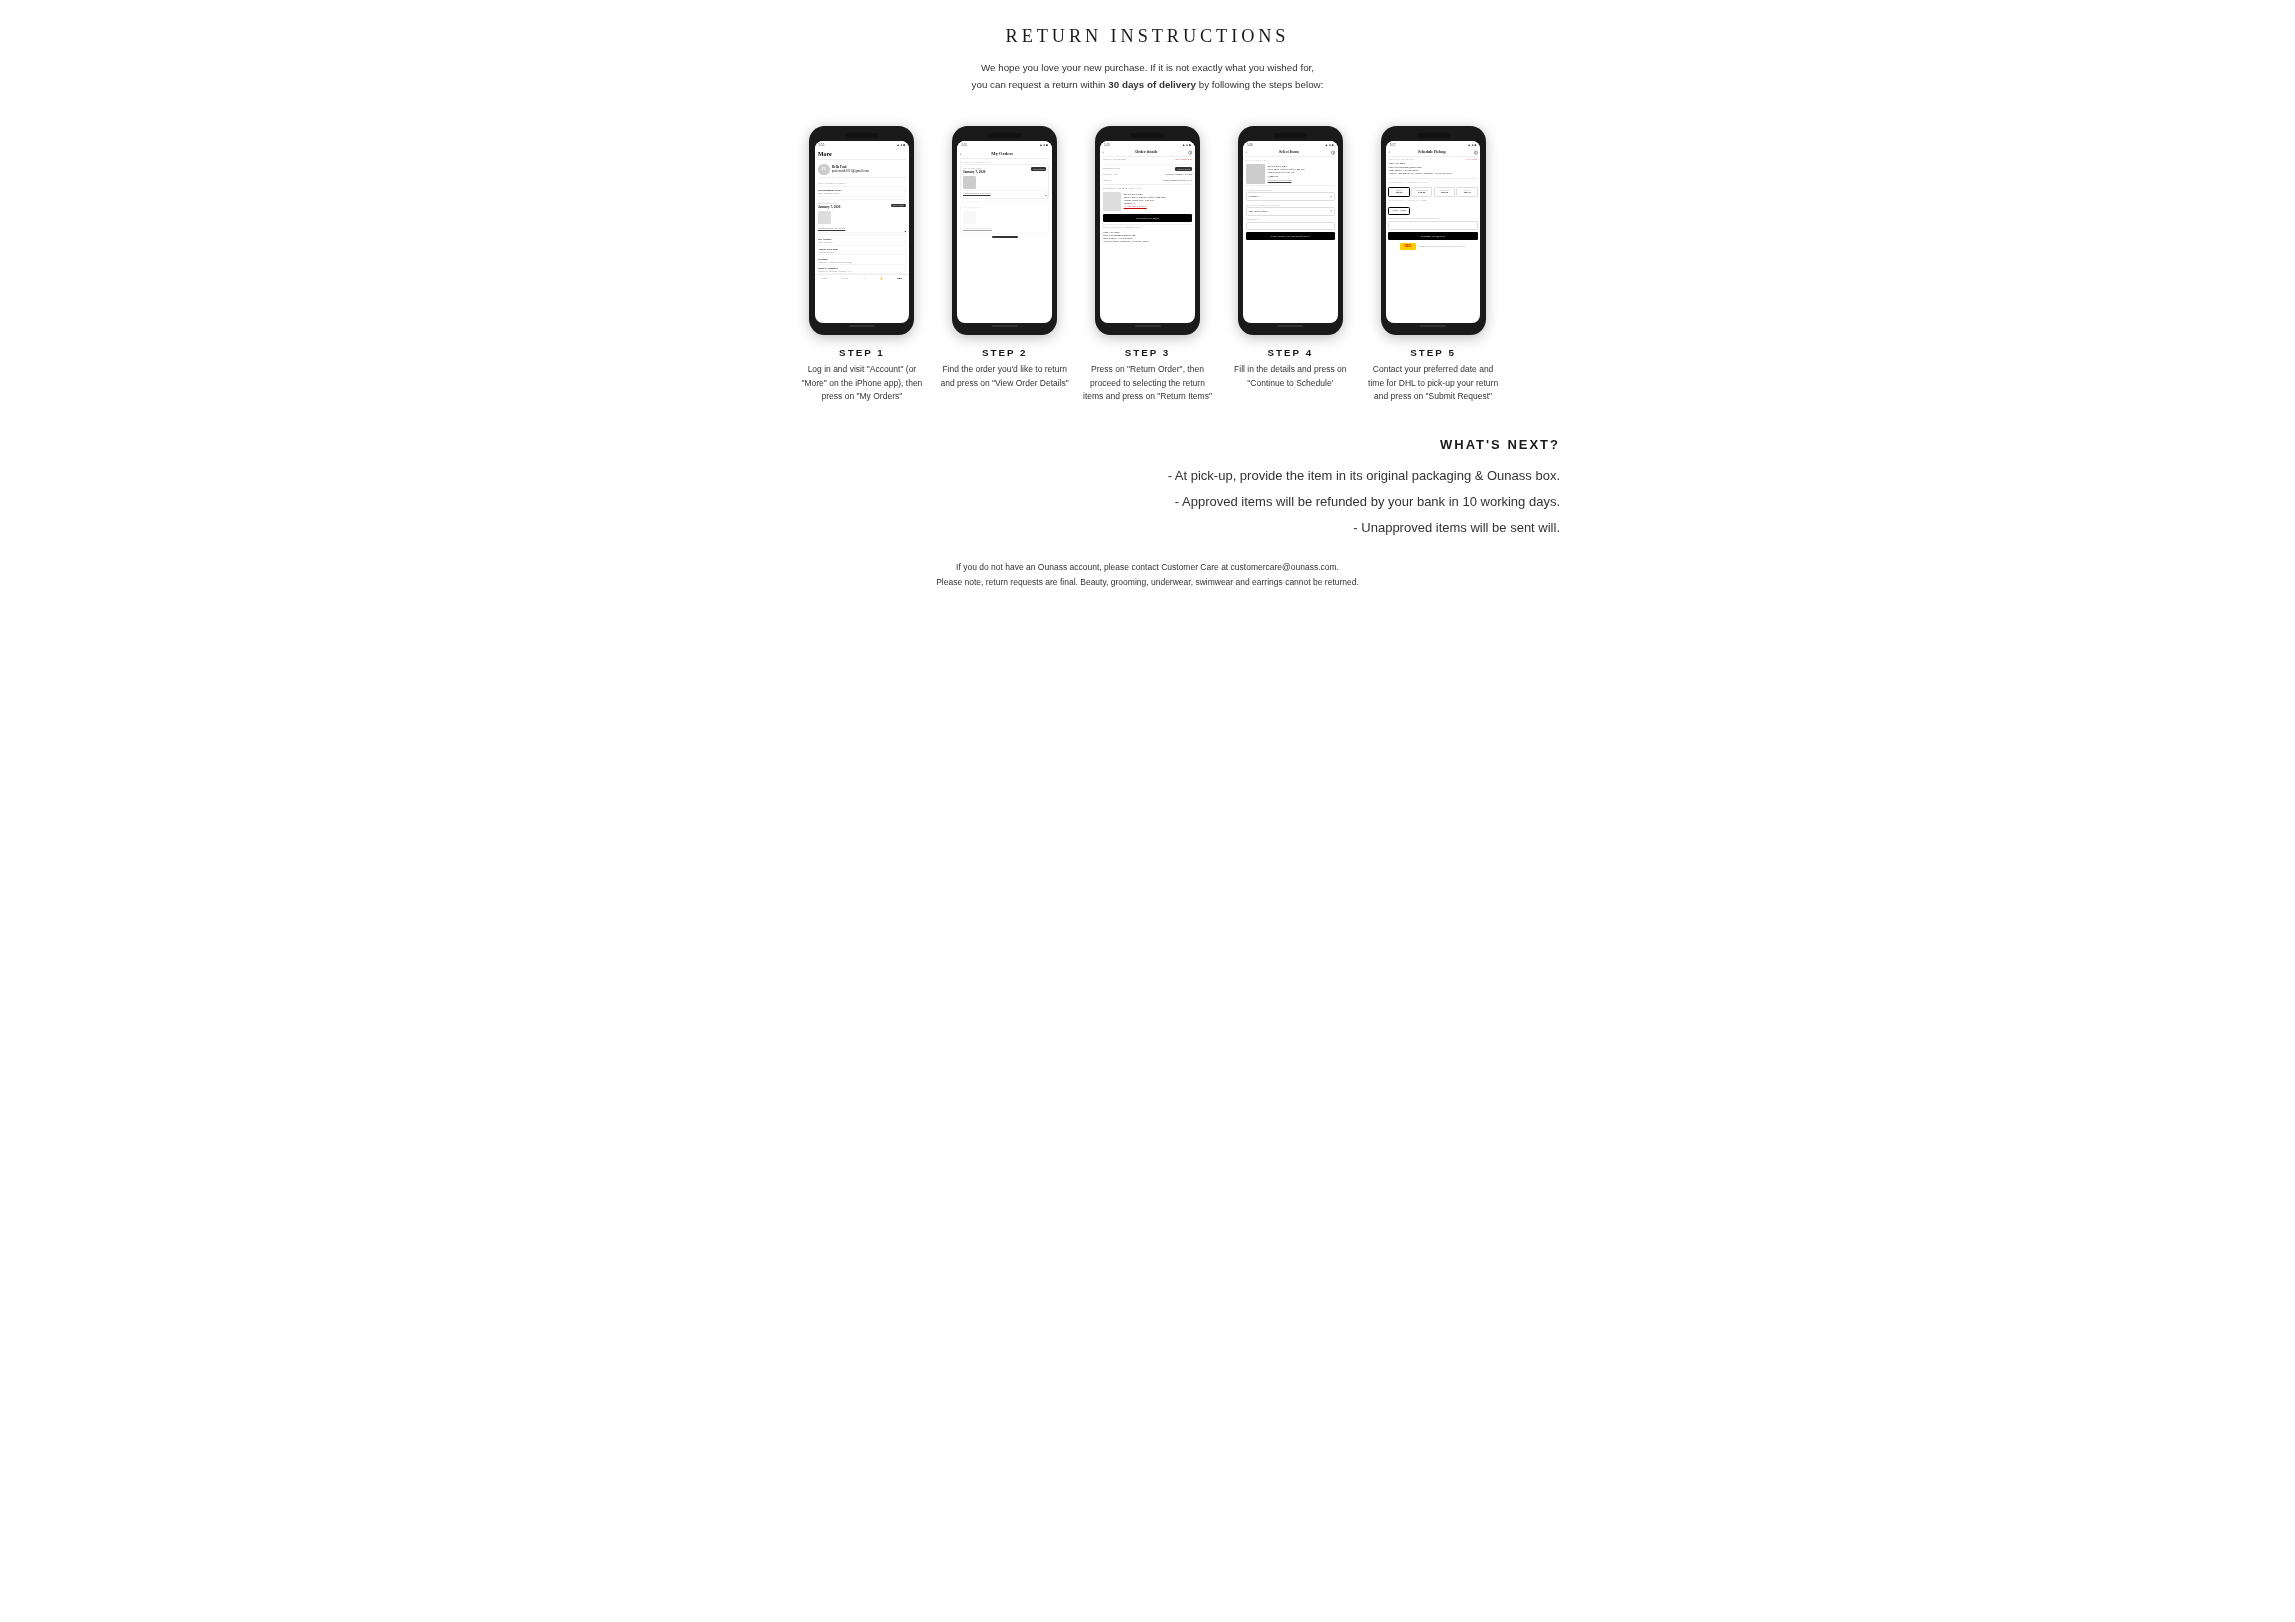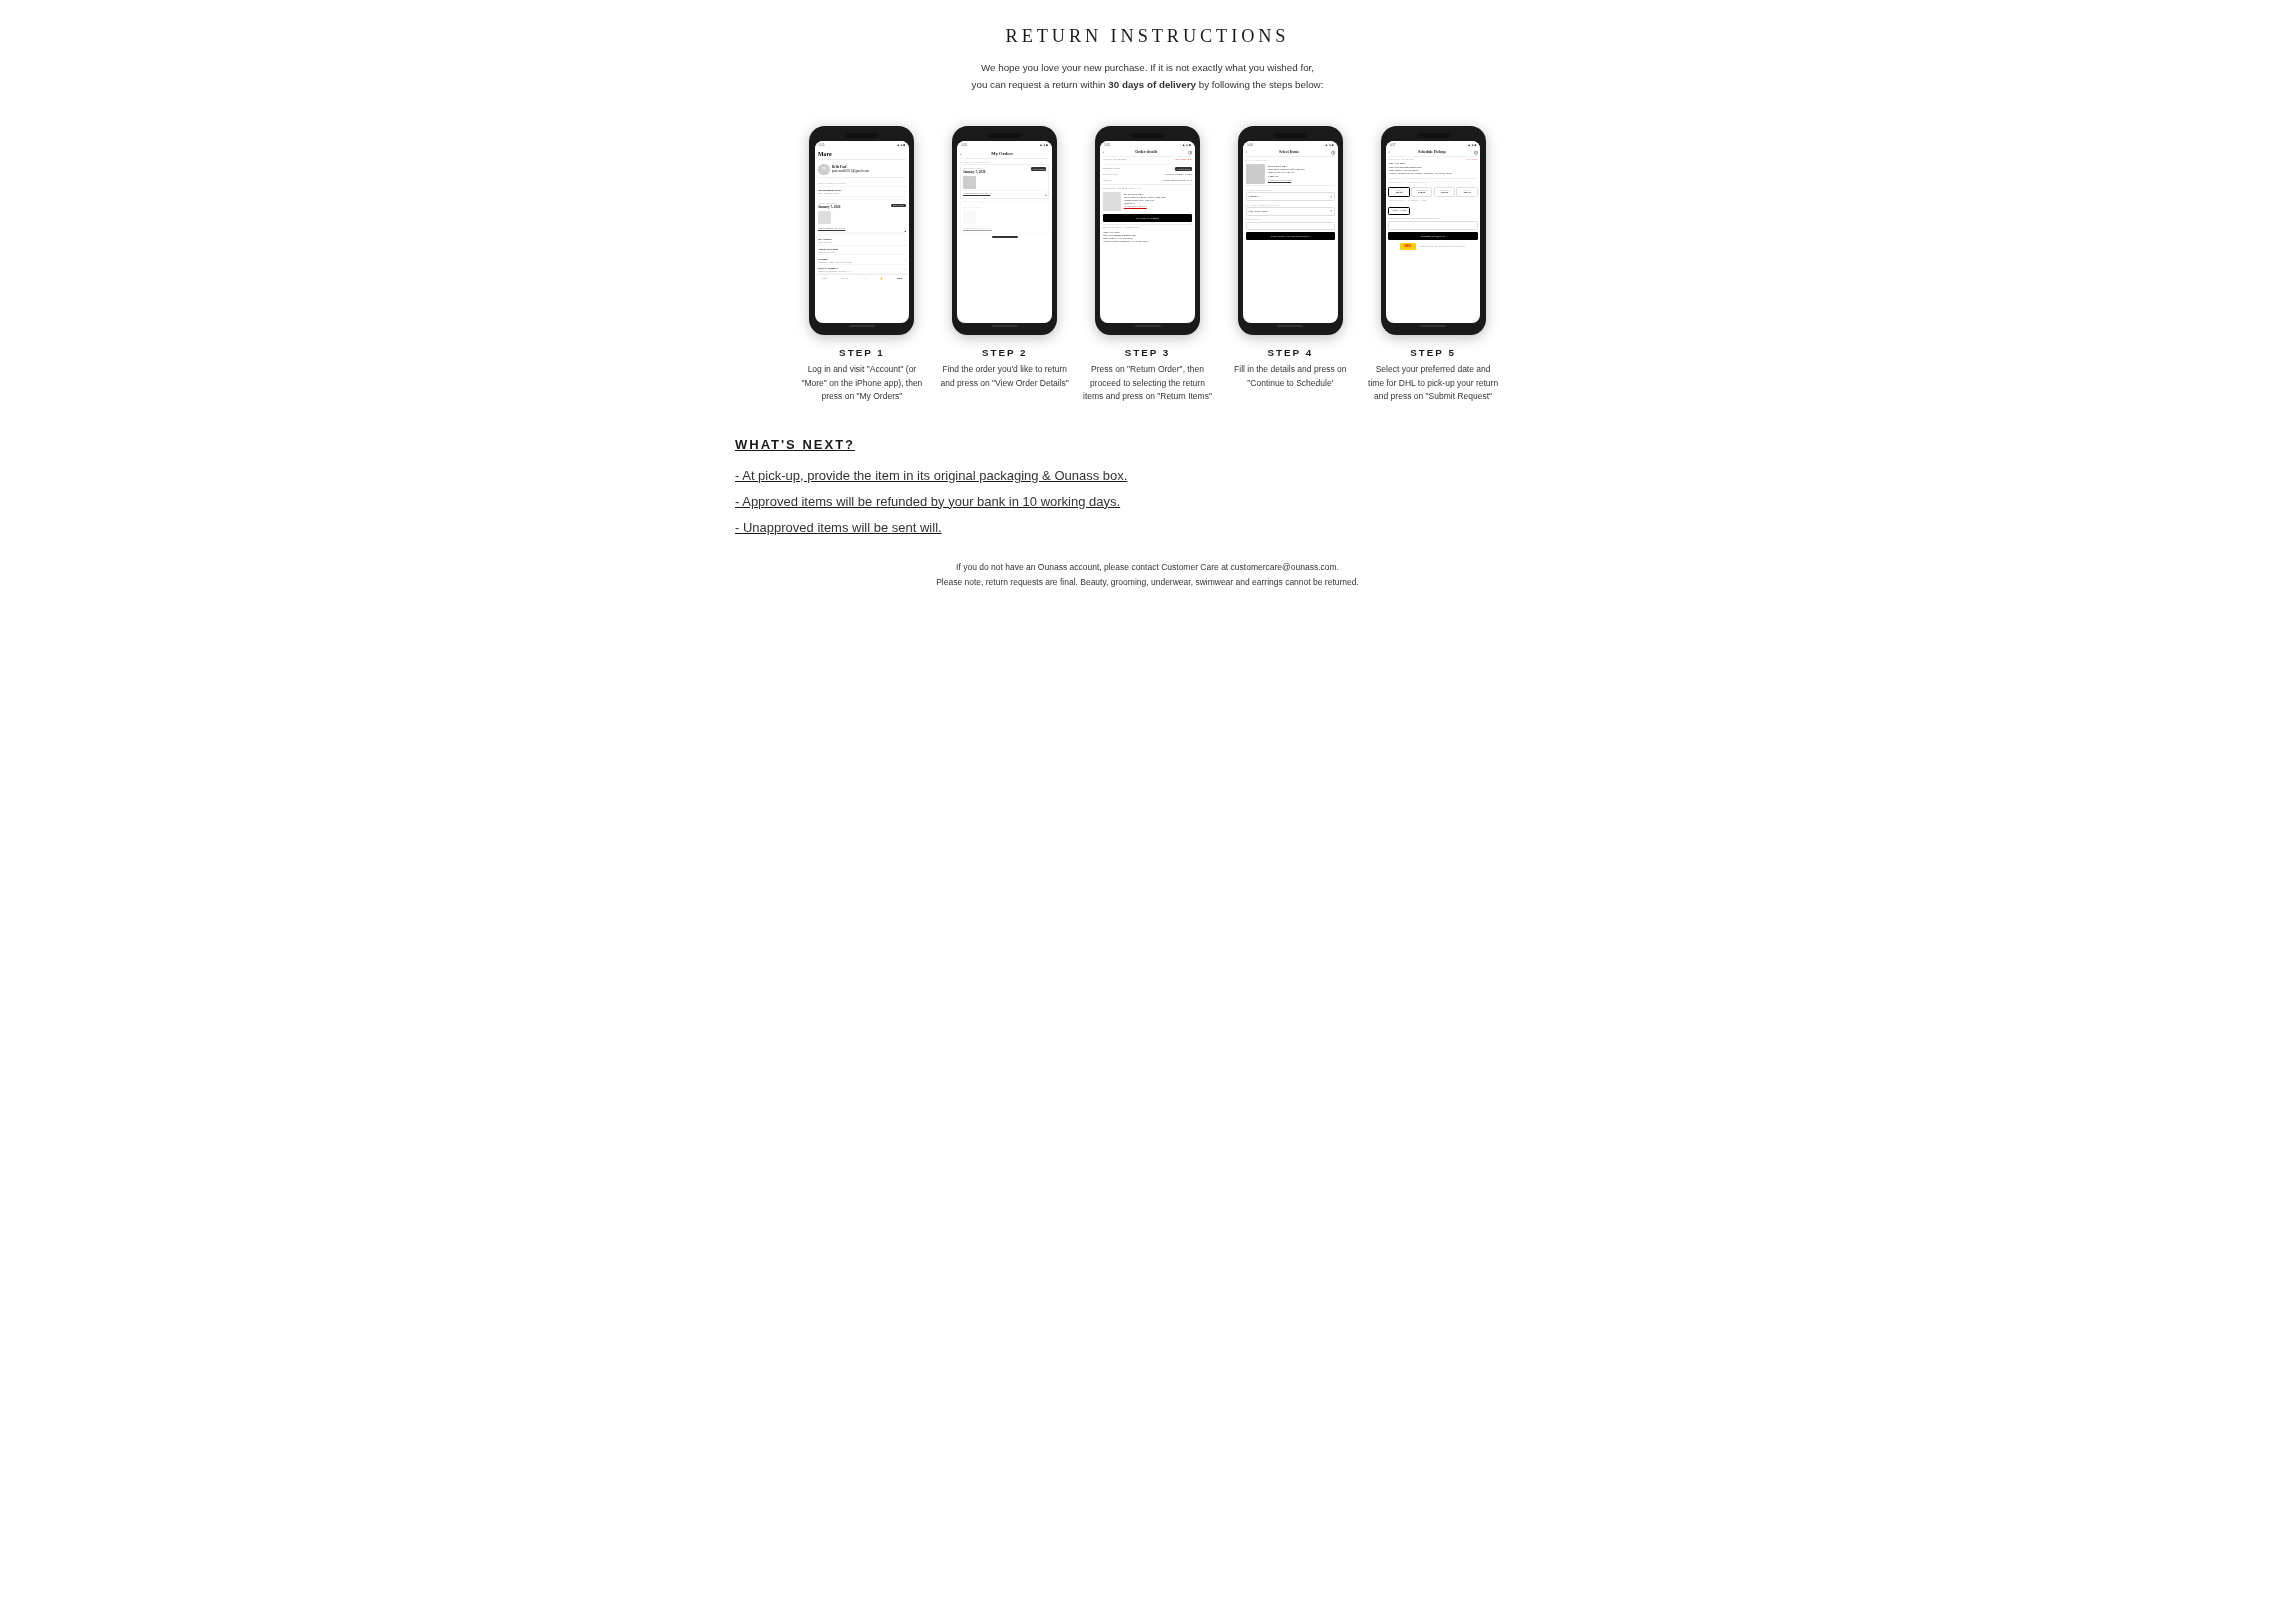--- a/index.html
+++ b/index.html
@@ -167,23 +167,22 @@
     }
     .step-desc {
       font-size: 8.5px;
       text-align: center;
       line-height: 1.6;
       color: #333;
       font-family: Arial, sans-serif;
     }
 
     .whats-next {
-      text-align: left;
+      text-align: right;
       margin-top: 13px;
-      text-decoration: underline;
     }
     .whats-next-title {
       font-size: 13px;
       font-weight: bold;
       letter-spacing: 2px;
       text-transform: uppercase;
       margin-bottom: 10.5px;
       font-family: Arial, sans-serif;
     }
     .whats-next-list {
@@ -488,21 +487,21 @@
           <div class="s5-submit-btn">SUBMIT REQUEST</div>
           <div class="s5-dhl">
             <div class="s5-dhl-logo">DHL</div>
             <div class="s5-dhl-text">YOUR PICKUP WILL BE FULFILLED BY DHL.</div>
           </div>
         </div>
       </div>
       <div class="phone-home-bar"></div>
     </div>
     <div class="step-label">STEP 5</div>
-    <div class="step-desc">Select your preferred date and time for DHL to pick-up your return and press on "Submit Request"</div>
+    <div class="step-desc">Contact your preferred date and time for DHL to pick-up your return and press on "Submit Request"</div>
   </div>
 
 </div>
 
 <div class="whats-next">
   <div class="whats-next-title">WHAT'S NEXT?</div>
   <ul class="whats-next-list">
     <li>- At pick-up, provide the item in its original packaging &amp; Ounass box.</li>
     <li>- Approved items will be refunded by your bank in 10 working days.</li>
     <li>- Unapproved items will be sent will.</li>

